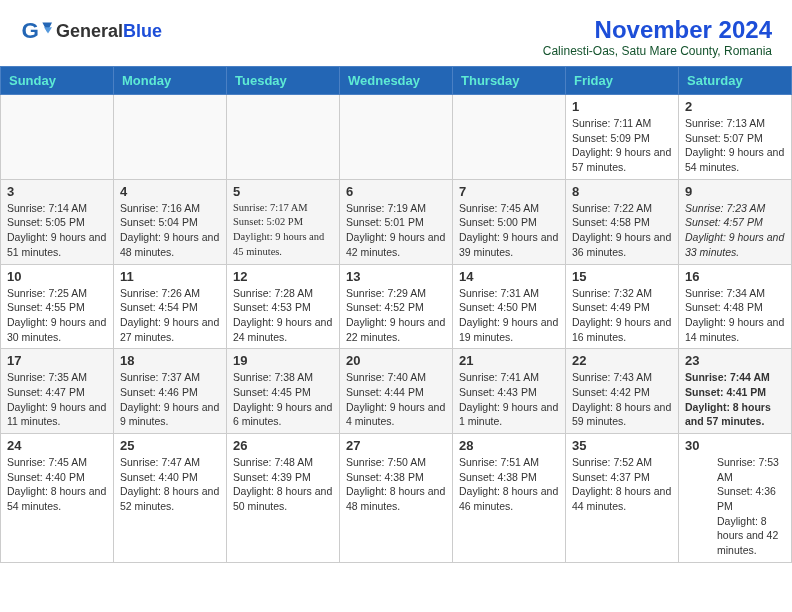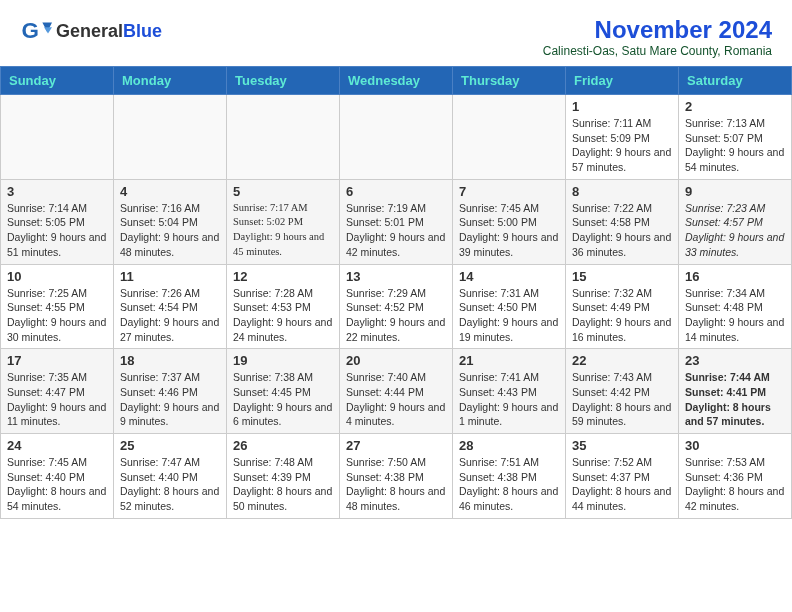--- a/index.html
+++ b/index.html
@@ -300,19 +300,19 @@
 Daylight: 8 hours and 46 minutes.</div>
         </td>
         <td>
           <div class="day-number">35</div>
           <div class="day-info" style="white-space: pre-line;">Sunrise: 7:52 AM
 Sunset: 4:37 PM
 Daylight: 8 hours and 44 minutes.</div>
         </td>
         <td>
           <div class="day-number">30</div>
-          <div class="day-info" style="white-space: pre-line;">Sunrise: 7:53 AM
+          <div class="day-info" style="white-space: pre-line; margin-left: 32px;">Sunrise: 7:53 AM
 Sunset: 4:36 PM
 Daylight: 8 hours and 42 minutes.</div>
         </td>
       </tr>
     </tbody>
 </table>
 
 </body></html>

